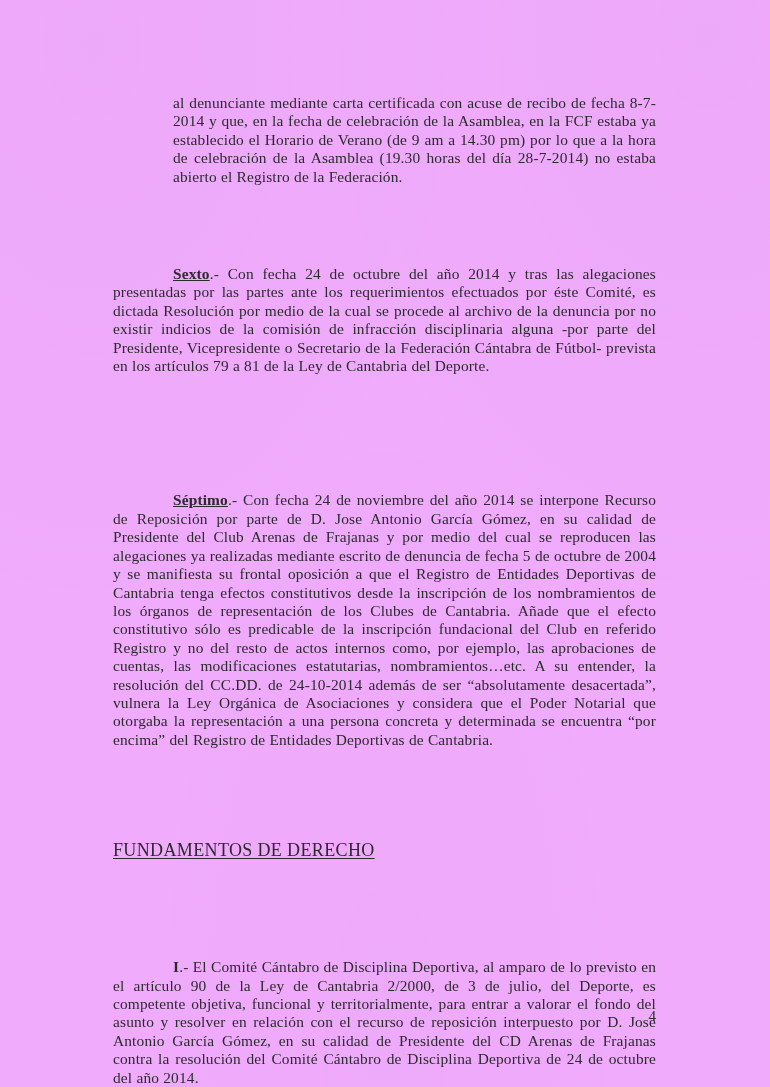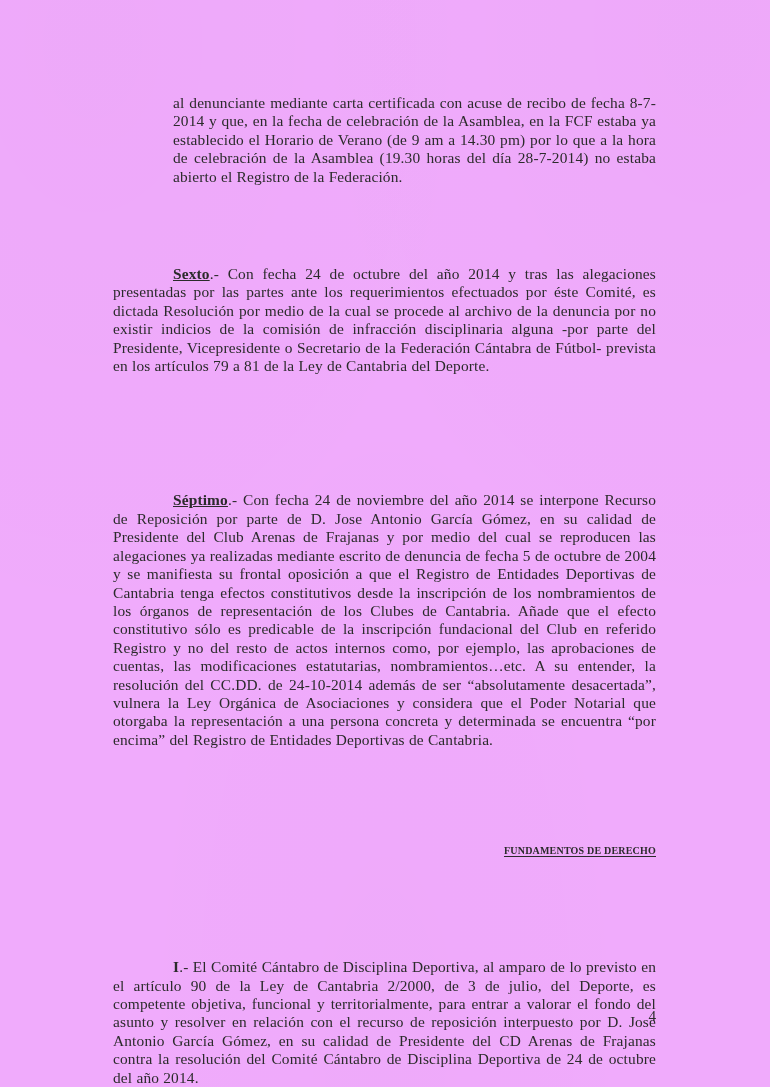--- a/index.html
+++ b/index.html
@@ -65,24 +65,24 @@
   .lead {
     font-weight: bold;
   }
   .lead u,
   u.lead-underline {
     text-decoration: underline;
     text-underline-offset: 1px;
   }
   .section-heading {
     width: 543px;
-    text-align: right;
-    font-size: 10px;
+    text-align: left;
+    font-size: 18px;
     line-height: 19px;
-    font-weight: bold;
+    font-weight: normal;
     letter-spacing: 0.02em;
   }
   .section-heading span {
     text-decoration: underline;
     text-underline-offset: 2px;
   }
   .page-number {
     position: absolute;
     left: 0;
     top: 1007px;

